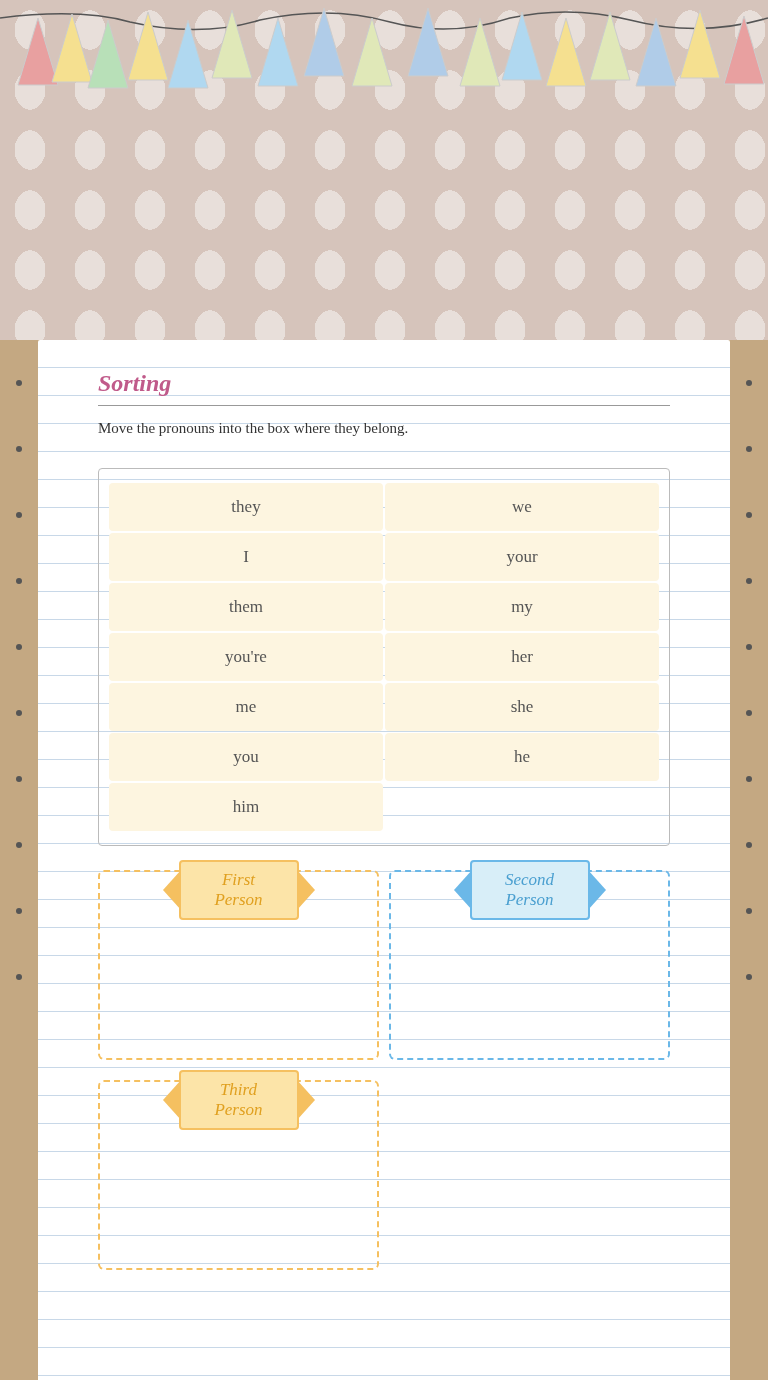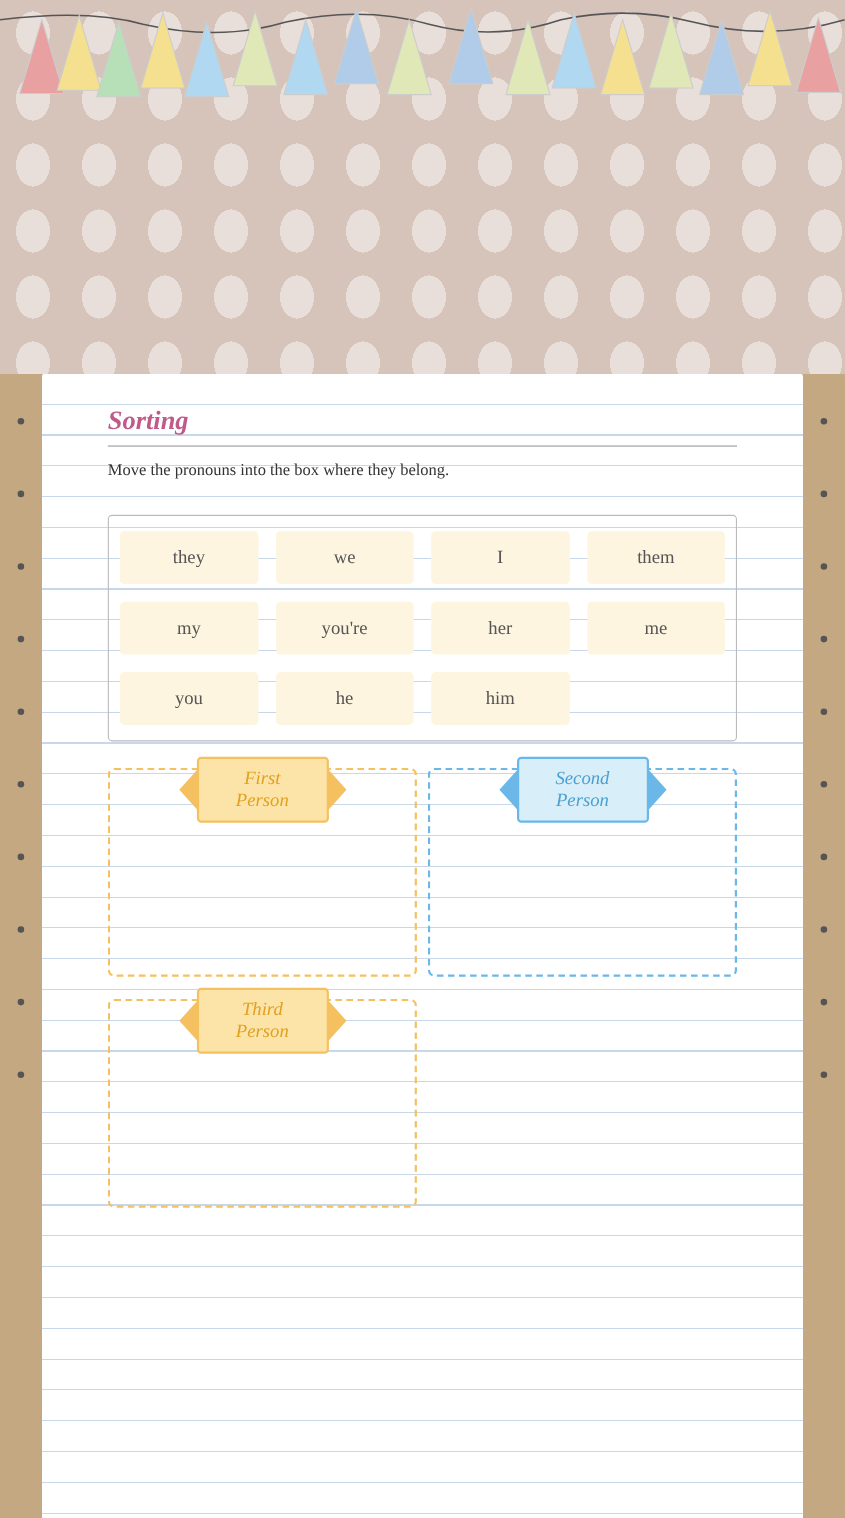--- a/index.html
+++ b/index.html
@@ -60,22 +60,22 @@
       margin-bottom: 31px;
     }
 
     
     .word-bank {
       border: 1.5px solid #bbb;
       border-radius: 4px;
       padding: 14px 10px;
       margin-bottom: 24px;
       display: grid;
-      grid-template-columns: 1fr 1fr 1fr 1fr;
-      gap: 16px;
+      grid-template-columns: 1fr 1fr;
+      gap: 2px;
     }
 
     .word-chip {
       background: #fdf5e0;
       border-radius: 4px;
       padding: 14px 10px;
       text-align: center;
       font-size: 17px;
       color: #555;
       cursor: grab;
@@ -287,25 +287,27 @@
 <div class="content-card">
 
   <h2 class="section-title">Sorting</h2>
   <hr class="section-divider">
   <p class="instructions">Move the pronouns into the box where they belong.</p>
 
   <div class="word-bank">
     <div class="word-chip">they</div>
     <div class="word-chip">we</div>
     <div class="word-chip">I</div>
+    <div class="word-chip">your</div>
     <div class="word-chip">them</div>
     <div class="word-chip">my</div>
     <div class="word-chip">you're</div>
     <div class="word-chip">her</div>
     <div class="word-chip">me</div>
+    <div class="word-chip">she</div>
     <div class="word-chip">you</div>
     <div class="word-chip">he</div>
     <div class="word-chip">him</div>
   </div>
 
   <div class="sorting-area">
 
     <div class="sort-box-wrapper">
       <div class="ribbon-label">
         <div class="ribbon-tail-left"></div>

